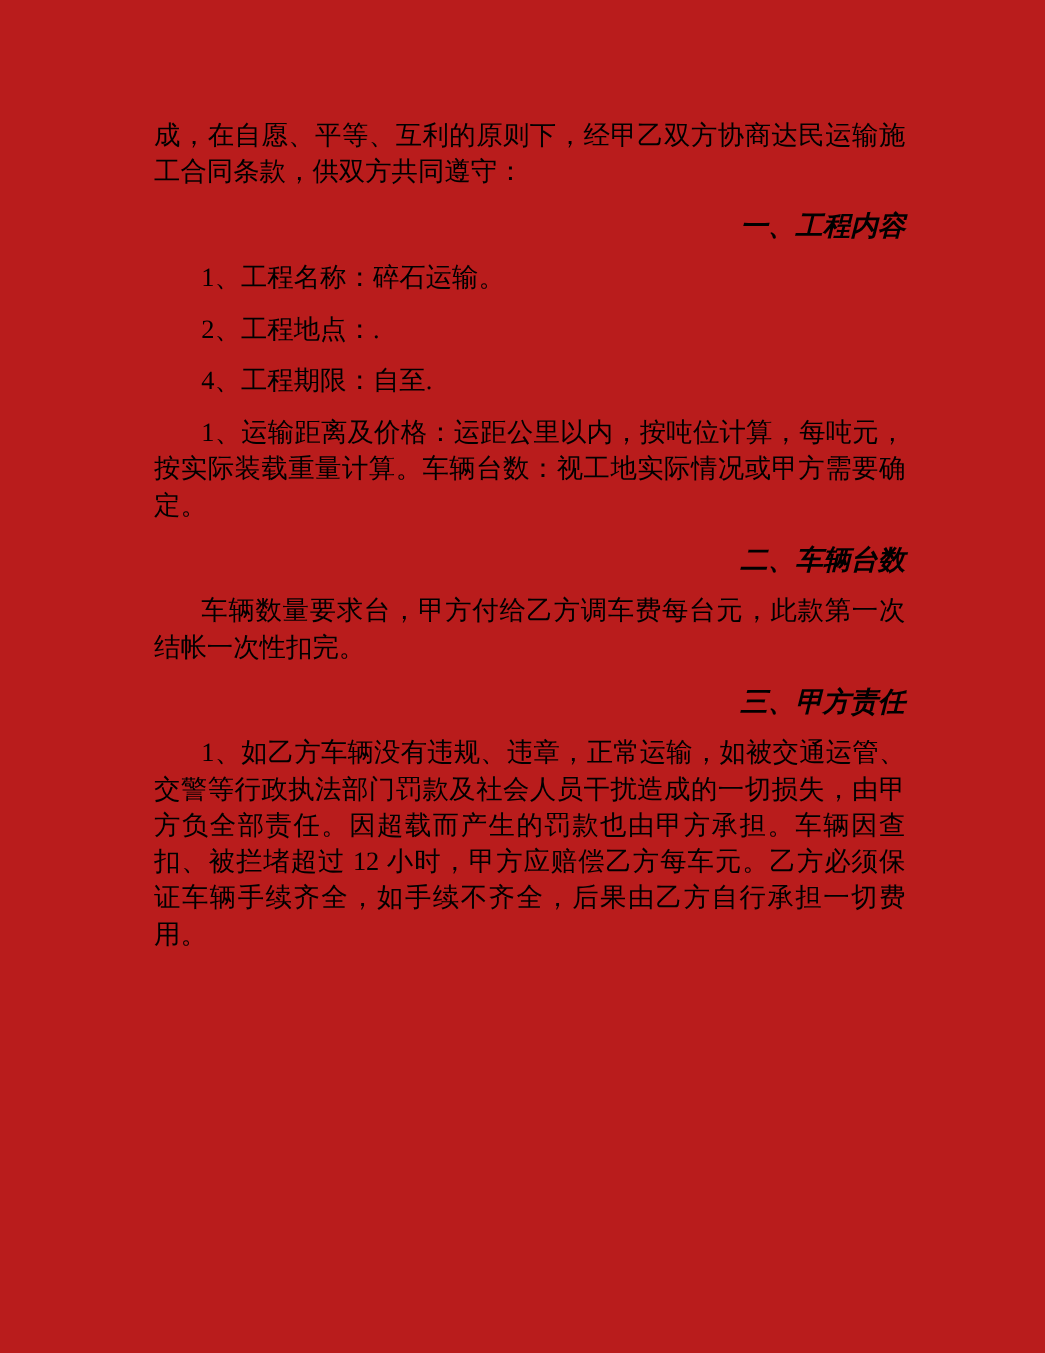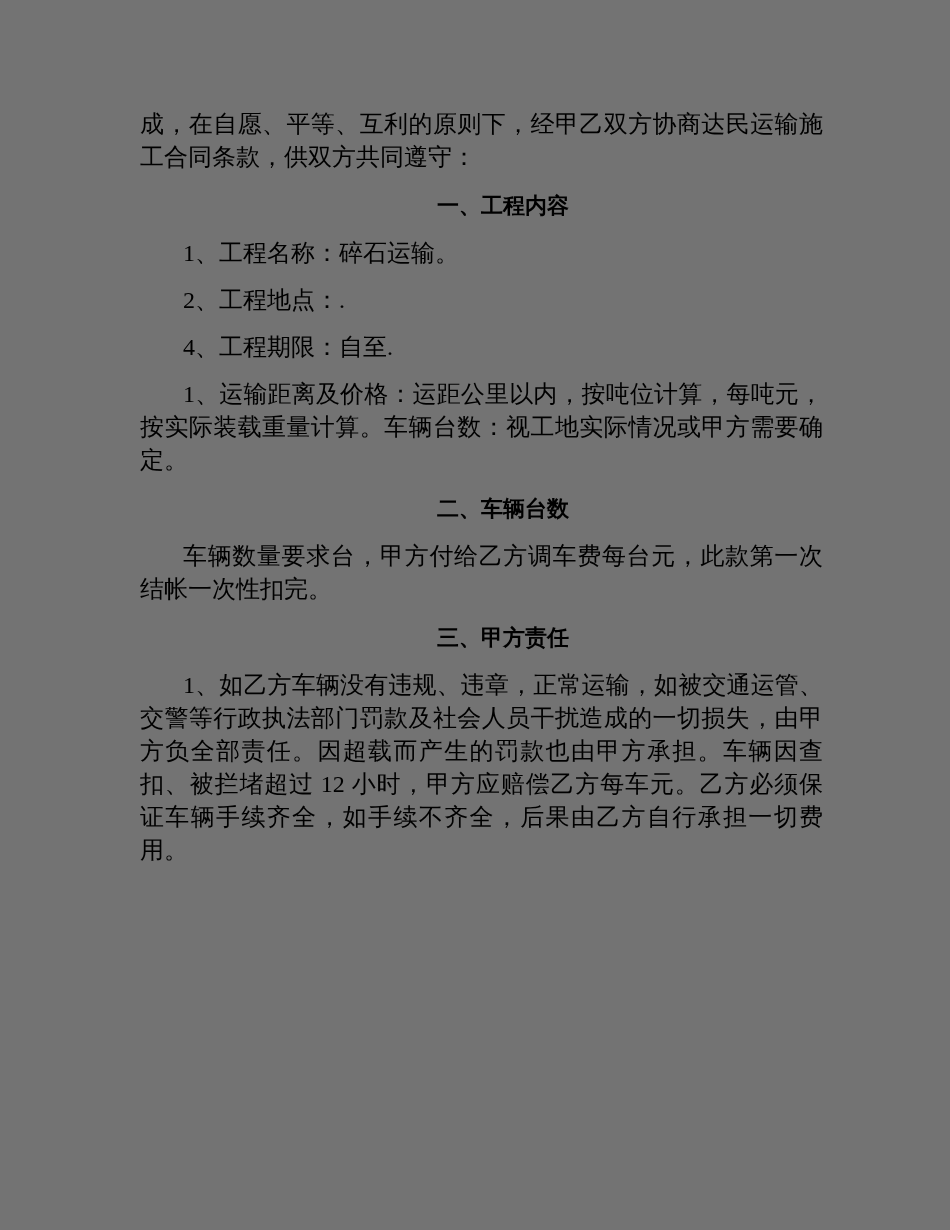--- a/index.html
+++ b/index.html
@@ -5,49 +5,50 @@
   html, body {
     margin: 0;
     padding: 0;
     background: #ffffff;
   }
   .page {
     position: relative;
     box-sizing: border-box;
     width: 950px;
     height: 1230px;
-    background: #737373;
+    background: #b91c1c;
     padding: 108px 127px 0 140px;
     overflow: hidden;
   }
   .doc-body {
     font-family: "Liberation Serif", "DejaVu Serif", serif;
     font-size: 24px;
     line-height: 33px;
     color: #000000;
     text-align: justify;
     text-justify: inter-ideograph;
   }
   .doc-body p {
     margin: 0 0 14px 0;
     text-indent: 43px;
   }
   .doc-body p.no-indent {
     text-indent: 0;
   }
   .doc-body h2 {
     font-family: "Liberation Sans", "DejaVu Sans", sans-serif;
-    font-size: 22px;
+    font-size: 25px;
     line-height: 36px;
     font-weight: bold;
     color: #000000;
     margin: 3px 0 13px 0;
     padding-left: 43px;
     text-indent: 0;
-    text-align: center;
+    text-align: right;
+    font-style: italic;
   }
 </style>
 </head>
 <body>
 
 <div class="page">
   <div class="doc-body">
 
     <p class="no-indent">成，在自愿、平等、互利的原则下，经甲乙双方协商达民运输施工合同条款，供双方共同遵守：</p>
 

